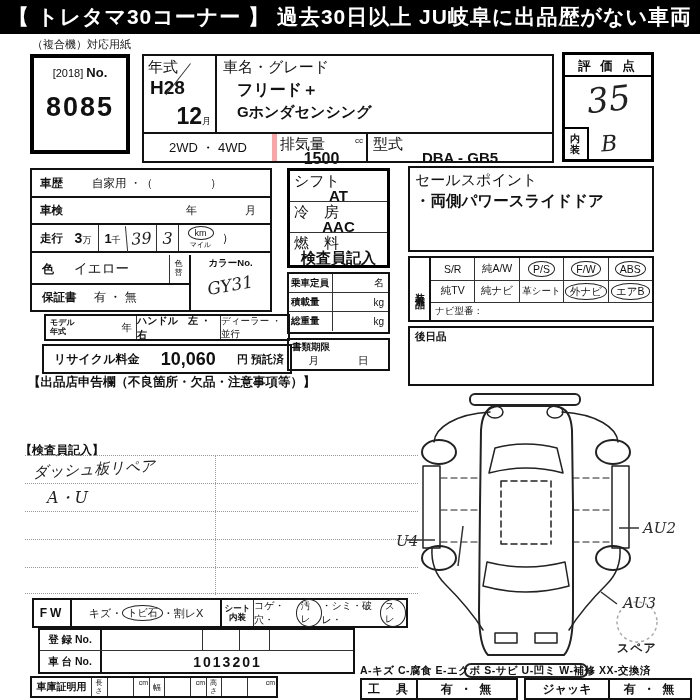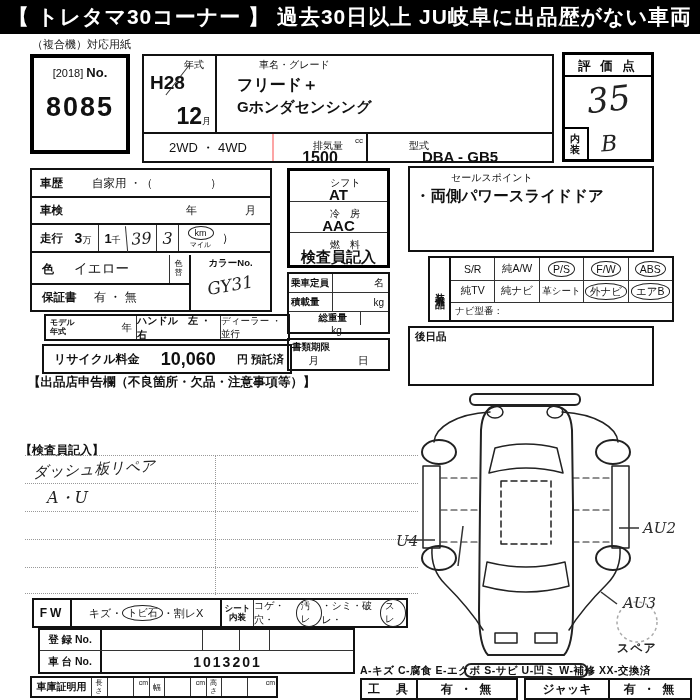--- a/index.html
+++ b/index.html
@@ -10,32 +10,32 @@
   .hw { font-family:"DejaVu Serif", serif; font-style:italic; color:#222; }
   .bold { font-weight:bold; }
   .header-bar { left:0; top:0; width:700px; height:34px; background:#000; color:#fff;
     font-weight:bold; font-size:21px; line-height:34px; text-align:center; letter-spacing:1px; }
   .paper-note { left:32px; top:37px; font-size:11px; color:#222; }
   .lot-box { left:30px; top:54px; width:100px; height:100px; border:4px solid #000; text-align:center; }
   .lot-top { margin-top:7px; font-size:11px; }
   .lot-top .no { font-size:13px; font-weight:bold; }
   .lot-num { margin-top:12px; font-size:27px; letter-spacing:2px; font-weight:bold; }
   .spec-grid { left:142px; top:54px; width:412px; height:109px; border:2px solid #111; }
-  .cell-label { font-size:10px; color:#111;margin-left:36px; }
+  .cell-label { font-size:15px; color:#111; }
   .vdot { border-left:2px dotted #333; }
   .rating-box { left:562px; top:52px; width:92px; height:110px; border:3px solid #000; }
   .rating-head { height:22px; border-bottom:2px solid #000; font-weight:bold; font-size:12.5px;
     text-align:center; line-height:22px; letter-spacing:3px; }
   .history-box { left:30px; top:168px; width:242px; height:144px; border:2px solid #111; }
   .row { display:flex; align-items:center; }
   .shift-box { left:287px; top:168px; width:103px; height:100px; border:3px solid #000; }
   .weights-box { left:287px; top:272px; width:103px; height:62px; border:2px solid #111; }
   .docs-box { left:287px; top:338px; width:103px; height:33px; border:2px solid #111; }
   .sales-box { left:408px; top:166px; width:246px; height:86px; border:2px solid #111; padding:3px 5px; }
-  .equip-box { left:428px; top:256px; width:246px; height:66px; border:2px solid #111; display:flex; }
+  .equip-box { left:408px; top:256px; width:246px; height:66px; border:2px solid #111; display:flex; }
   .vlabel { writing-mode:vertical-rl; text-orientation:upright; font-size:10px; font-weight:bold;
     letter-spacing:3px; width:21px; border-right:2px solid #111; display:flex; align-items:center; justify-content:center; }
   .equip-grid { flex:1; display:flex; flex-direction:column; }
   .equip-row { display:flex; height:23px; }
   .equip-cell { flex:1; display:flex; align-items:center; justify-content:center;
     font-size:10.5px; border-left:1.5px solid #333; }
   .equip-cell:first-child { border-left:none; }
   .equip-row.r2 { border-top:1.5px solid #333; }
   .circ { display:inline-block; border:1.5px solid #222; border-radius:50%; padding:0 4px; line-height:1.35; }
   .navi-row { border-top:1.5px solid #333; flex:1; font-size:9.5px; padding:2px 4px; }
@@ -83,21 +83,21 @@
         <span class="bold" style="font-size:23px;">12</span><span style="font-size:9px;">月</span>
       </div>
     </div>
     <div class="abs" style="left:73px;top:0;width:280px;height:76px;padding:2px 6px;">
       <div class="cell-label">車名・グレード</div>
       <div class="bold" style="font-size:16px;margin:3px 0 0 14px;">フリード＋</div>
       <div class="bold" style="font-size:15px;margin:2px 0 0 14px;">Gホンダセンシング</div>
     </div>
     <div class="abs" style="left:0;top:76px;width:408px;height:29px;border-top:2px solid #111;display:flex;">
       <div style="width:128px;display:flex;align-items:center;justify-content:center;font-size:13px;">2WD ・ 4WD</div>
-      <div style="width:96px;border-left:2px solid #fca5a5;border-right:2px solid #111;padding:1px 3px;position:relative;">
+      <div style="width:96px;border-left:5px solid #fca5a5;border-right:2px solid #111;padding:1px 3px;position:relative;">
         <span class="cell-label">排気量</span>
         <span class="abs" style="right:3px;top:2px;font-size:8px;">cc</span>
         <div class="bold" style="font-size:16px;text-align:center;margin-top:-4px;">1500</div>
       </div>
       <div style="flex:1;padding:1px 5px;">
         <span class="cell-label">型式</span>
         <div class="bold" style="font-size:15px;text-align:center;margin-top:-5px;">DBA - GB5</div>
       </div>
     </div>
   </div>
@@ -171,21 +171,21 @@
 
   <div class="abs weights-box">
     <div class="row" style="height:19px;border-bottom:1.5px solid #333;">
       <span class="bold" style="font-size:9.5px;width:44px;border-right:1.5px solid #333;height:100%;display:inline-flex;align-items:center;padding-left:2px;">乗車定員</span>
       <span style="flex:1;text-align:right;font-size:10px;padding-right:4px;">名</span>
     </div>
     <div class="row" style="height:19px;border-bottom:1.5px solid #333;gap:33px;">
       <span class="bold" style="font-size:9.5px;width:44px;border-right:1.5px solid #333;height:100%;display:inline-flex;align-items:center;padding-left:2px;">積載量</span>
       <span style="flex:1;text-align:right;font-size:10px;padding-right:4px;">kg</span>
     </div>
-    <div class="row" style="height:19px;flex-direction:column;">
+    <div class="row" style="height:19px;">
       <span class="bold" style="font-size:9.5px;width:44px;border-right:1.5px solid #333;height:100%;display:inline-flex;align-items:center;padding-left:2px;">総重量</span>
       <span style="flex:1;text-align:right;font-size:10px;padding-right:4px;">kg</span>
     </div>
   </div>
 
   <div class="abs docs-box">
     <div class="bold" style="font-size:9.5px;padding:1px 3px;">書類期限</div>
     <div style="display:flex;justify-content:space-around;font-size:10.5px;margin-top:-1px;">
       <span>月</span>
       <span>日</span>

